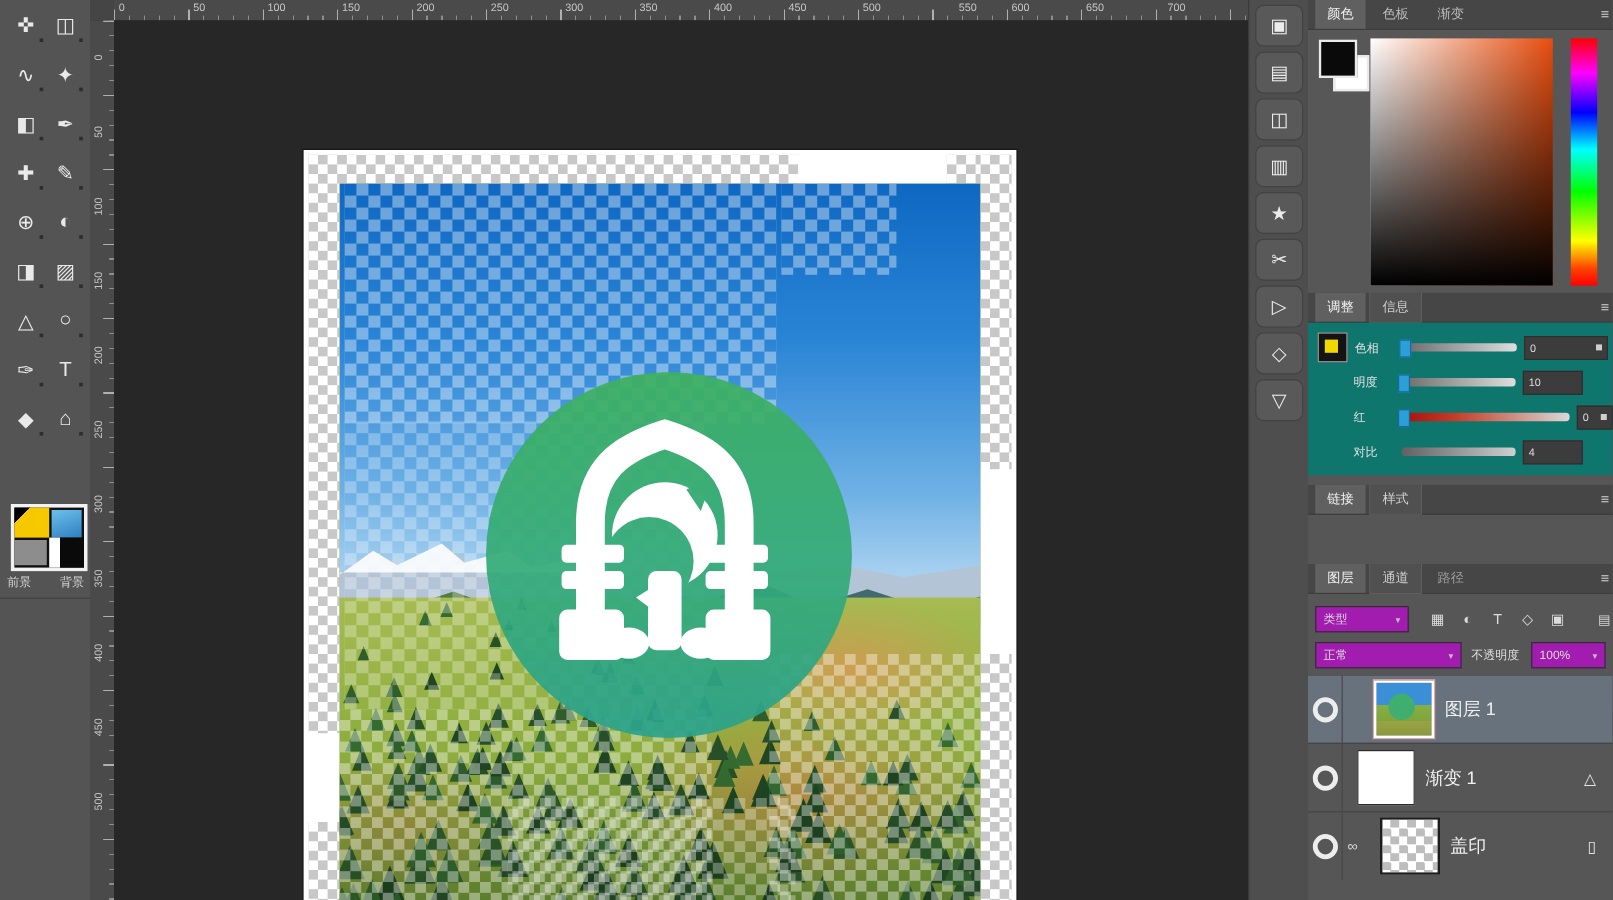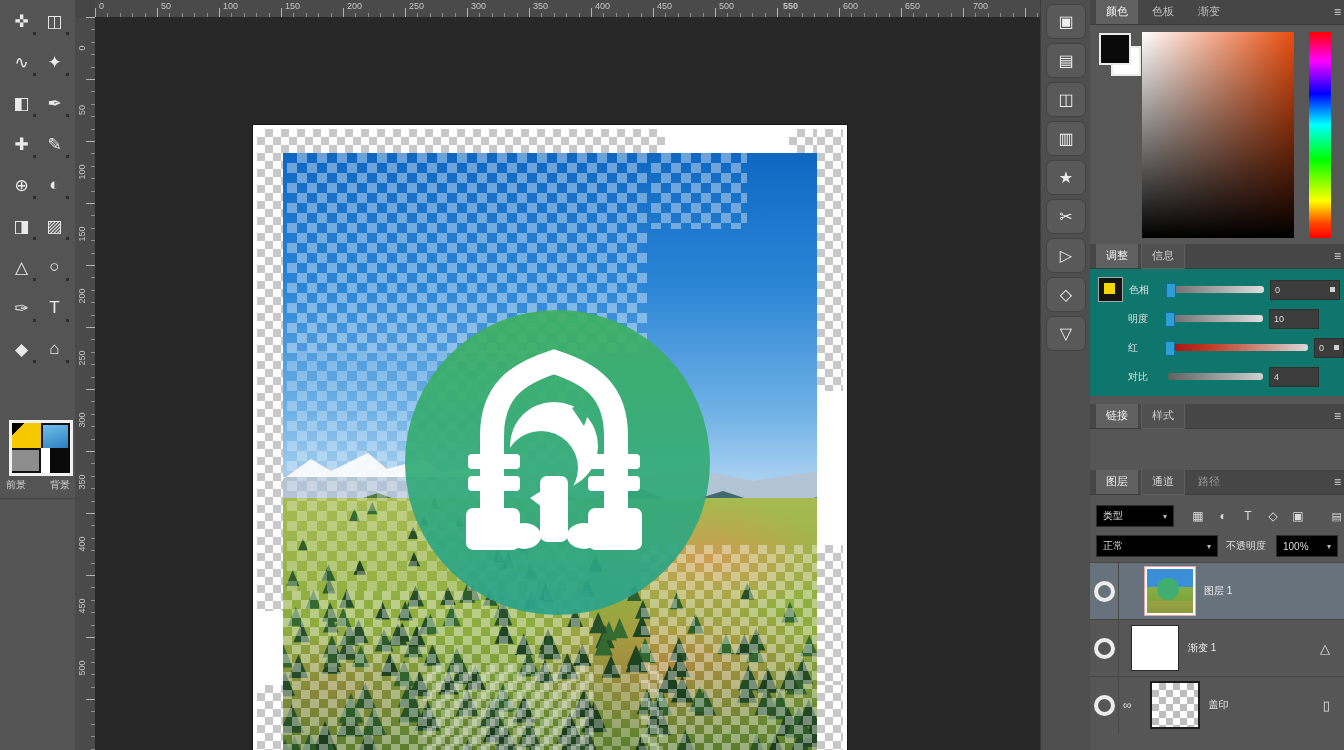--- a/index.html
+++ b/index.html
@@ -85,36 +85,36 @@
   .vbox{height:18px;background:#3c3c3c;border:1px solid #2e2e2e;color:#dcdcdc;font-size:9px;display:flex;align-items:center;justify-content:space-between;padding:0 4px;flex:0 0 auto;}
   .vbox .sq{width:5px;height:5px;background:#cfcfcf;}
 
   .p-links{top:404px;height:74px;}
   .links-content{position:relative;height:50px;background:#575757;}
   .lib-btn{position:absolute;left:40px;right:44px;top:8px;height:34px;border:1px solid #6f6f6f;background:#4f4f4f;display:flex;align-items:center;gap:10px;padding:0 12px;color:#e6e6e6;font-size:11px;cursor:pointer;}
   .lib-plus{margin-left:auto;color:#dcdcdc;font-size:13px;}
 
   .p-layers{top:470px;bottom:0;}
   .lrow{display:flex;align-items:center;gap:8px;padding:0 6px;height:30px;background:#565656;}
-  .dd{height:20px;background:#000000;border:1px solid #2e2e2e;color:#dcdcdc;font-size:10px;display:flex;align-items:center;justify-content:space-between;padding:0 6px;cursor:pointer;}
+  .dd{height:20px;background:#a21caf;border:1px solid #2e2e2e;color:#dcdcdc;font-size:10px;display:flex;align-items:center;justify-content:space-between;padding:0 6px;cursor:pointer;}
   .dd .caret{font-size:8px;color:#bdbdbd;margin-left:6px;}
   .fic{color:#dcdcdc;font-size:12px;width:16px;text-align:center;cursor:pointer;}
   .ltext{font-size:10px;color:#dedede;white-space:nowrap;}
   .edge-ic{position:absolute;right:2px;color:#d5d5d5;font-size:11px;}
   .layer-list{position:absolute;left:0;right:0;top:92px;bottom:0;overflow:hidden;}
   .layer{position:relative;height:56px;display:flex;align-items:center;background:#565656;border-top:1px solid #454545;cursor:pointer;}
   .layer.sel{background:#68727d;}
   .eyecell{width:28px;align-self:stretch;display:flex;align-items:center;justify-content:center;border-right:1px solid #484848;flex:0 0 auto;}
   .eye{width:13px;height:13px;border:4px solid #ededed;border-radius:50%;}
   .thumb{width:46px;height:44px;flex:0 0 auto;border:1px solid #2a2a2a;}
   .thumb.photo{border:2px solid #fff;outline:1px solid #e8a7a7;position:relative;background:linear-gradient(180deg,#3b8fd6 0%,#3b8fd6 42%,#86b045 42%,#7fa43c 72%,#9aa342 72%,#8a9a3e 100%);}
   .thumb.photo::after{content:"";position:absolute;left:10px;top:9px;width:22px;height:22px;border-radius:50%;background:#3fae6e;}
   .thumb.white{background:#ffffff;}
   .thumb.checker{--cs:14px;--cc:#bdbdbd;--cw:#fff;border:2px solid #1d1d1d;background-color:#fff;}
-  .lname{margin-left:9px;font-size:10px;color:#f0f0f0;}
+  .lname{margin-left:9px;font-size:15px;color:#f0f0f0;}
   .badge{margin-left:auto;margin-right:14px;color:#e3e3e3;font-size:13px;}
   .linkic{color:#dcdcdc;font-size:12px;margin-left:4px;flex:0 0 auto;}
 </style>
 </head>
 <body>
 
 <div id="app">
 
   <div class="toolbar-left">
     <div class="tool-grid">
@@ -192,21 +192,21 @@
       <span class="hlabel" style="left: 66px;">50</span>
       <span class="hlabel" style="left: 128px;">100</span>
       <span class="hlabel" style="left: 190px;">150</span>
       <span class="hlabel" style="left: 252px;">200</span>
       <span class="hlabel" style="left: 314px;">250</span>
       <span class="hlabel" style="left: 376px;">300</span>
       <span class="hlabel" style="left: 438px;">350</span>
       <span class="hlabel" style="left: 500px;">400</span>
       <span class="hlabel" style="left: 562px;">450</span>
       <span class="hlabel" style="left: 624px;">500</span>
-      <span class="hlabel" style="left: 688px; font-weight: bold;">550</span>
+      <span class="hlabel" style="left: 704px;">550</span>
       <span class="hlabel" style="left: 748px;">600</span>
       <span class="hlabel" style="left: 810px;">650</span>
       <span class="hlabel" style="left: 878px;">700</span>
     </div>
   <div class="vruler">
       <span class="vlabel" style="top: 26px;">0</span>
       <span class="vlabel" style="top: 88px;">50</span>
       <span class="vlabel" style="top: 150px;">100</span>
       <span class="vlabel" style="top: 212px;">150</span>
       <span class="vlabel" style="top: 274px;">200</span>

